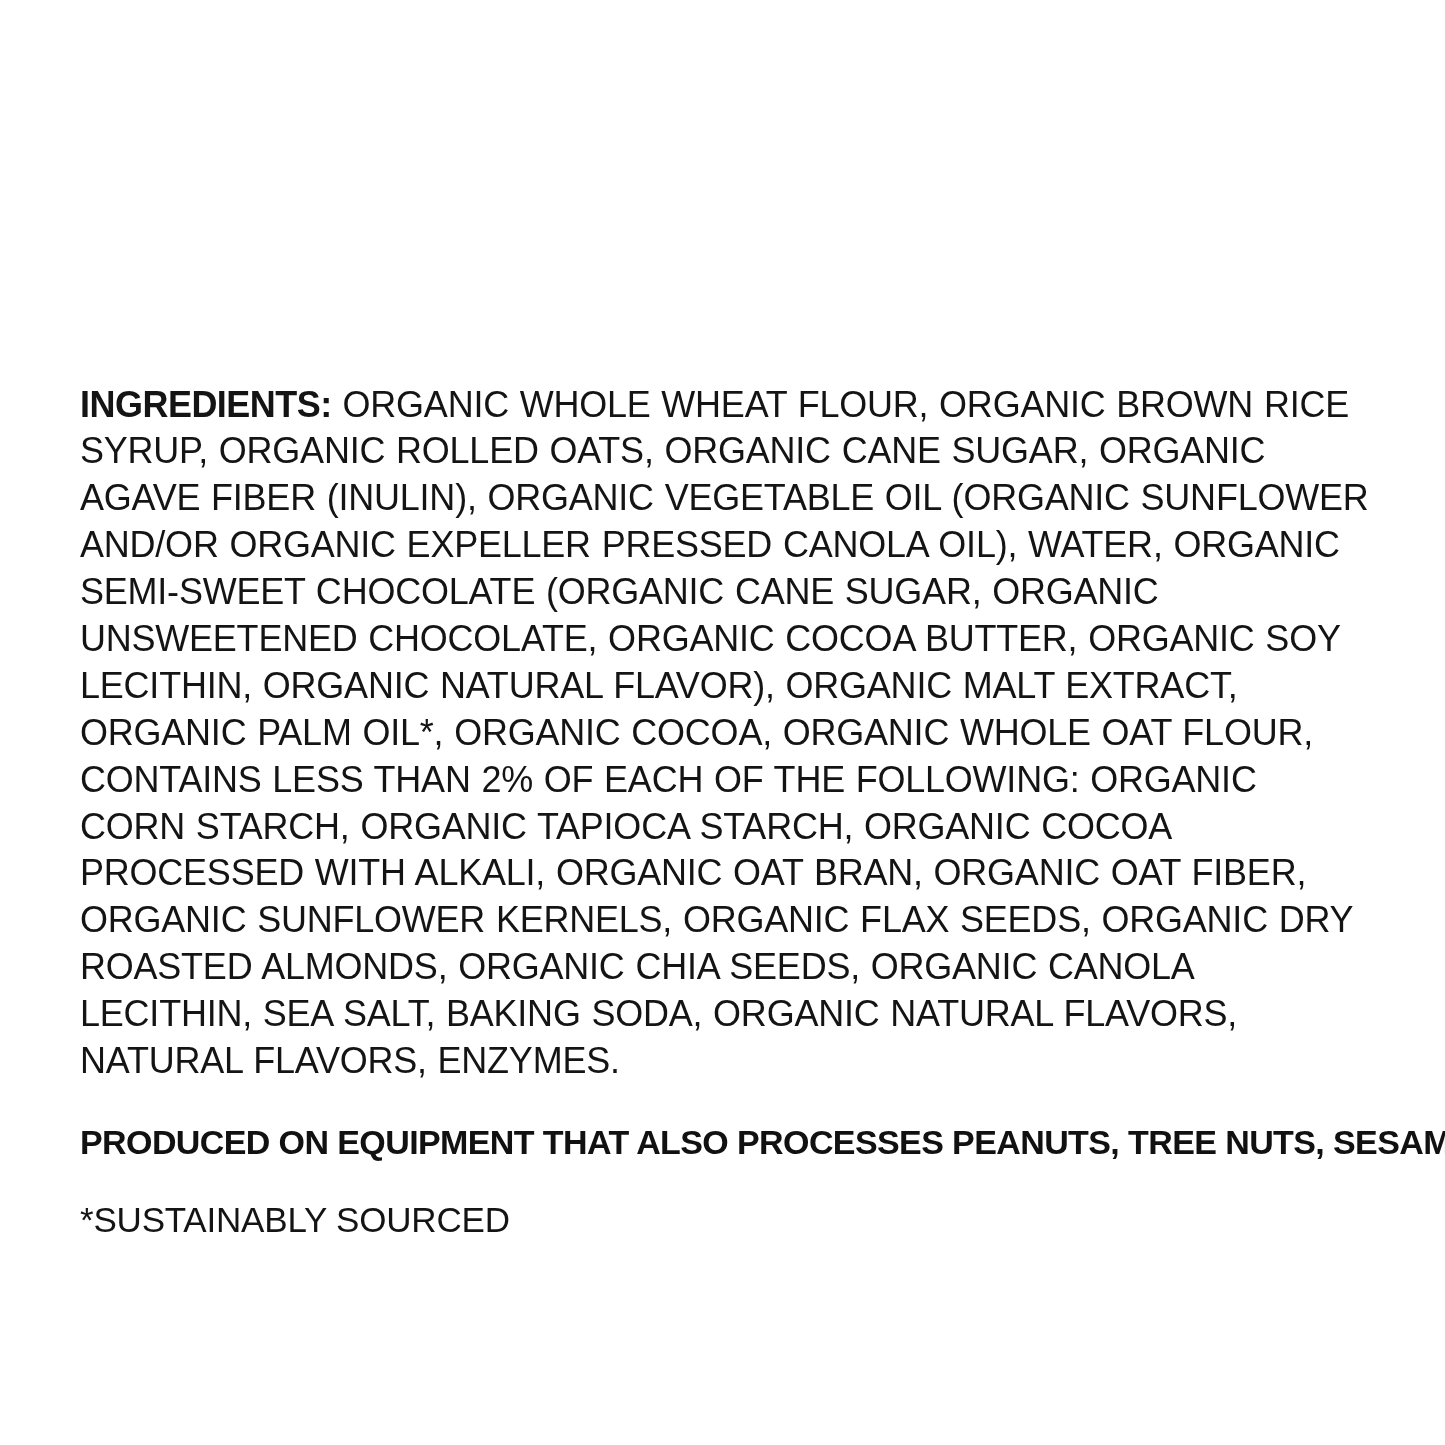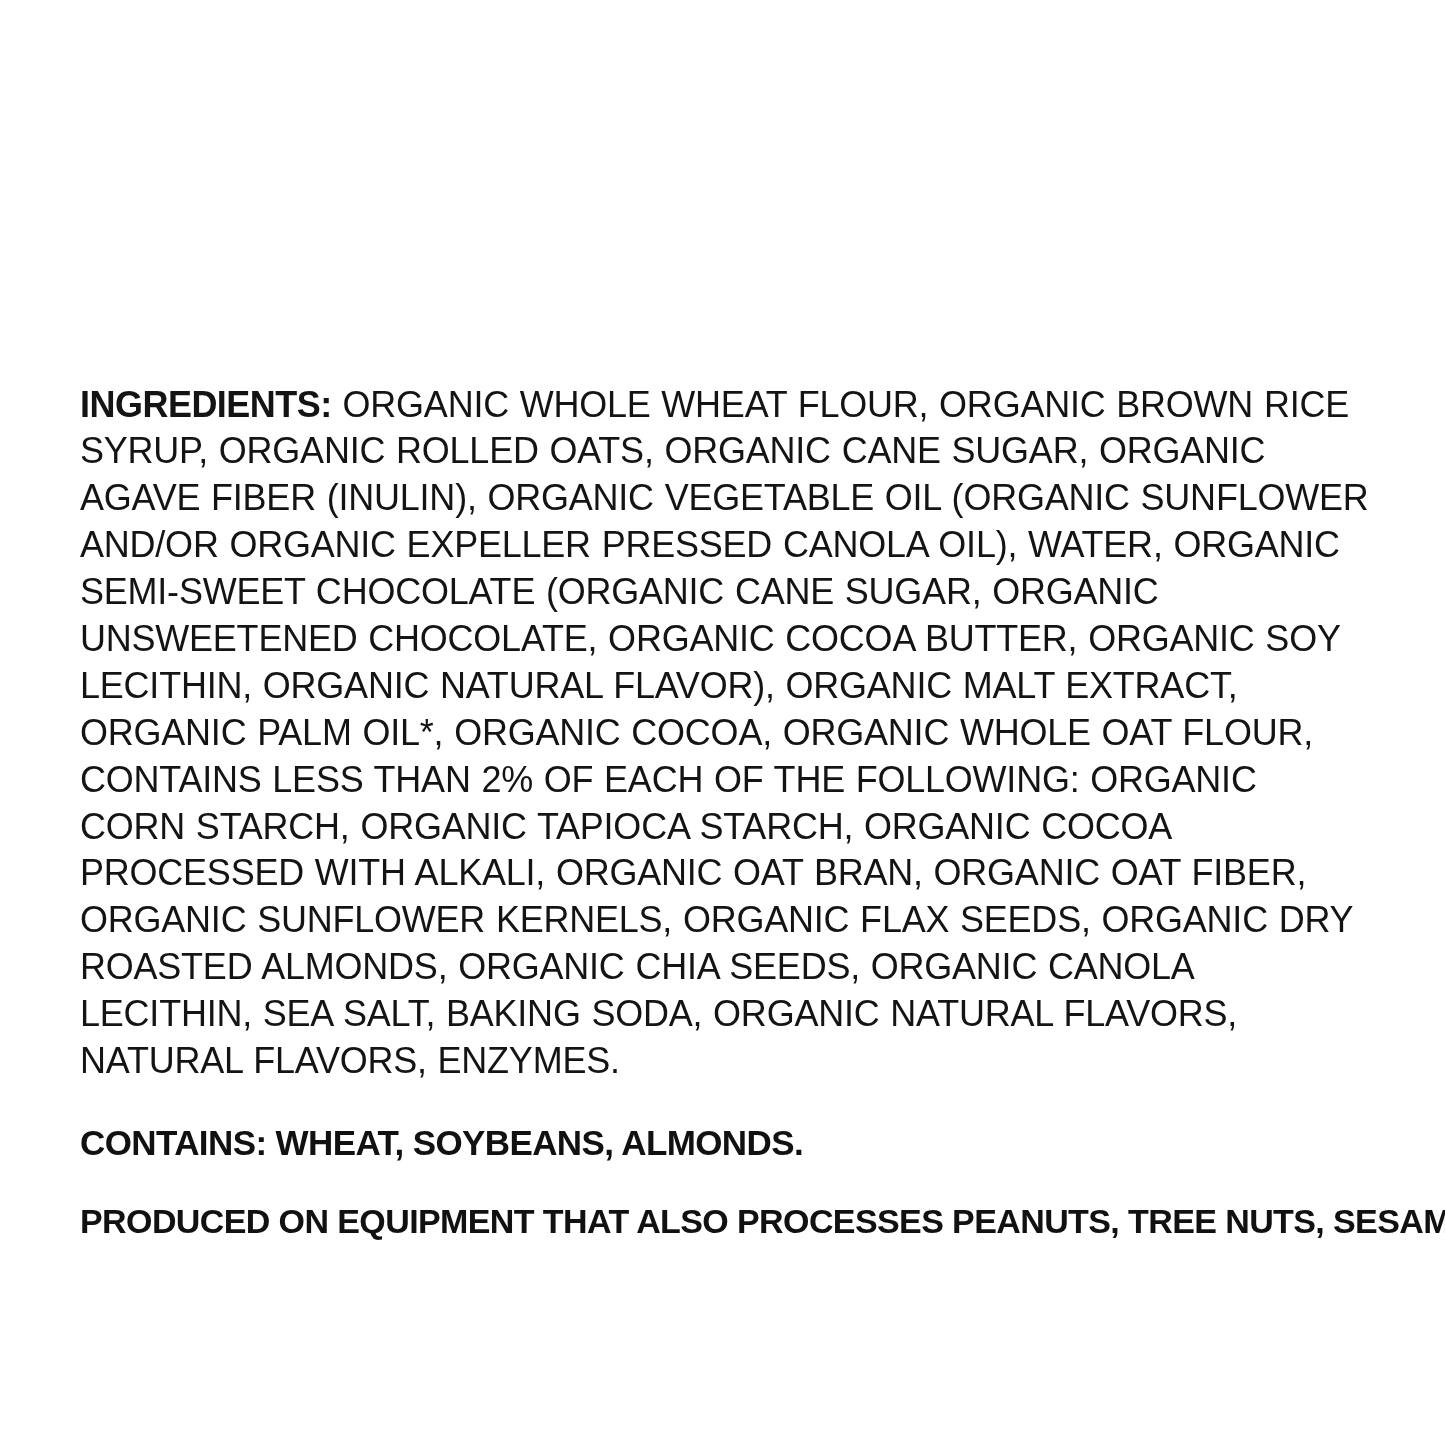--- a/index.html
+++ b/index.html
@@ -64,18 +64,18 @@
     white-space: nowrap;
   }
 </style>
 </head>
 <body>
 
 <div class="label-panel">
 
   <p class="ingredients-block"><span class="heading">INGREDIENTS:</span><span> ORGANIC WHOLE WHEAT FLOUR, ORGANIC BROWN RICE SYRUP, ORGANIC ROLLED OATS, ORGANIC CANE SUGAR, ORGANIC AGAVE FIBER (INULIN), ORGANIC VEGETABLE OIL (ORGANIC SUNFLOWER AND/OR ORGANIC EXPELLER PRESSED CANOLA OIL), WATER, ORGANIC SEMI-SWEET CHOCOLATE (ORGANIC CANE SUGAR, ORGANIC UNSWEETENED CHOCOLATE, ORGANIC COCOA BUTTER, ORGANIC SOY LECITHIN, ORGANIC NATURAL FLAVOR), ORGANIC MALT EXTRACT, ORGANIC PALM OIL*, ORGANIC COCOA, ORGANIC WHOLE OAT FLOUR, CONTAINS LESS THAN 2% OF EACH OF THE FOLLOWING: ORGANIC CORN STARCH, ORGANIC TAPIOCA STARCH, ORGANIC COCOA PROCESSED WITH ALKALI, ORGANIC OAT BRAN, ORGANIC OAT FIBER, ORGANIC SUNFLOWER KERNELS, ORGANIC FLAX SEEDS, ORGANIC DRY ROASTED ALMONDS, ORGANIC CHIA SEEDS, ORGANIC CANOLA LECITHIN, SEA SALT, BAKING SODA, ORGANIC NATURAL FLAVORS, NATURAL FLAVORS, ENZYMES.</span></p>
 
-  <p class="contains-line">CONTAINS: WHEAT, SOYBEANS, ALMONDS.</p>
 
   <p class="equipment-line">PRODUCED ON EQUIPMENT THAT ALSO PROCESSES PEANUTS, TREE NUTS, SESAME.</p>
 
+  <p class="footnote-line">*SUSTAINABLY SOURCED</p>
 
 </div>
 
 </body></html>

